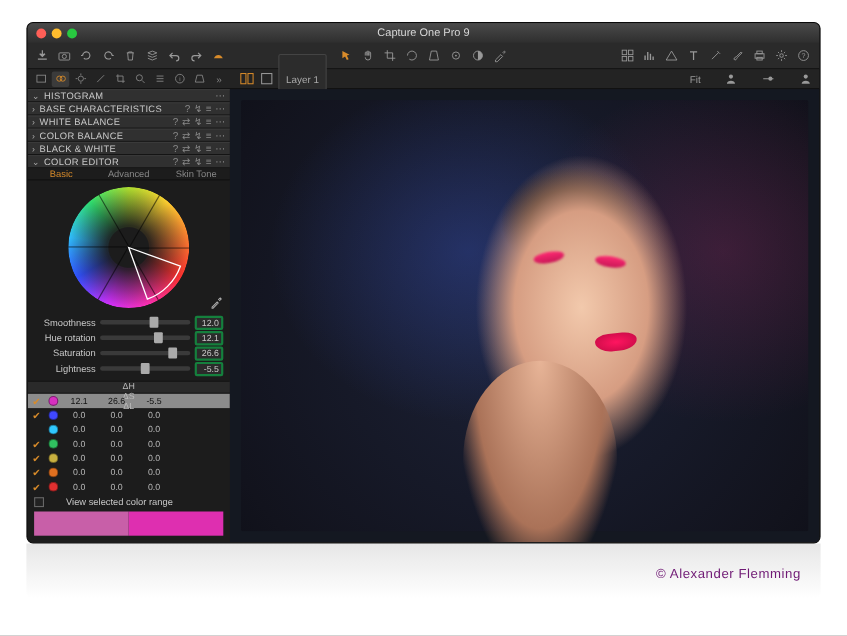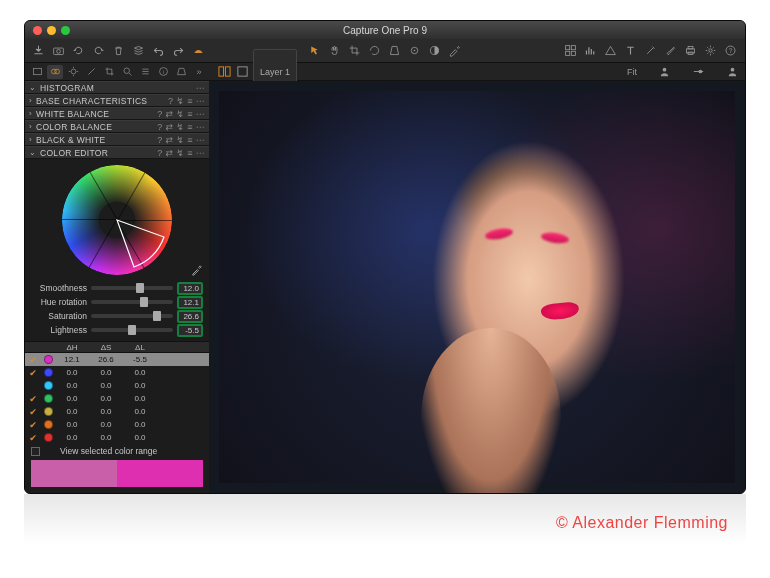--- a/index.html
+++ b/index.html
@@ -102,21 +102,21 @@
   .wheel-outline svg { width:100%; height:100%; }
   .pick-ic { position:absolute; right:6px; bottom:0; color:#aaa; }
   .sliders { padding: 4px 6px 4px 6px; }
   .srow { display:flex; align-items:center; height:14px; font-size:8.5px; gap:4px;}
   .srow .lbl { width:56px; color:#c8c8c8; text-align:right; white-space:nowrap;}
   .track { flex:1; height:4px; background:#3a3a3a; border-radius:2px; position:relative; }
   .thumb { position:absolute; top:-3px; width:8px; height:10px; background:#aaa; border-radius:1px; }
   .val { width:26px; text-align:right; color:#c8c8c8; background:#2b2b2b; border:2px solid #15803d; border-radius:2px; padding:0 2px; font-size:8px;}
   
   .ctable { font-size:8px; color:#bbb; }
-  .ctable .hdr { display:flex; background:#2a2a2a; height:12px; align-items:center; border-top:1px solid #111; border-bottom:1px solid #111;}
+  .ctable .hdr { display:flex; background:#2a2a2a; height:12px; align-items:center; border-top:1px solid #111; border-bottom:1px solid #111;flex-direction:column;}
   .ctable .hdr div {text-align:center;}
   .ctable .row { display:flex; height:13px; align-items:center; }
   .ctable .row.sel { background:#8c8c8c; color:#111; }
   .c-chk { width:16px; display:flex; align-items:center; justify-content:center; color:#d88b2a; font-size:9px;}
   .row.sel .c-chk { color:#d88b2a; }
   .c-sw { width:14px; display:flex; align-items:center; justify-content:center;}
   .sw { width:9px; height:9px; border-radius:50%; border:1px solid rgba(0,0,0,.4);}
   .c-n { width:34px; text-align:center;}
   .viewrange { display:flex; align-items:center; gap:20px; padding:2px 6px; font-size:8.5px; color:#c8c8c8;}
   .viewrange .cb { width:9px; height:9px; border:1px solid #666; background:#222;}
@@ -143,21 +143,21 @@
     background: radial-gradient(ellipse at 50% 0%, #e7b497, #aa7258 60%, rgba(0,0,0,0) 80%);
     transform:translateX(-40%); border-radius:50% 50% 40% 40%;}
   
   .reflection {
     width:722px; height:50px; margin-top:0;
     background: linear-gradient(rgba(120,120,120,.18), rgba(255,255,255,0));
     border-radius: 0 0 6px 6px;
   }
   .credit {
     width:722px; text-align:right; padding-right:18px;
-    font-size:16px; color:#ef4444; letter-spacing:.5px;
+    font-size:12px; color:#701a75; letter-spacing:.5px;
     font-family: "Helvetica Neue", Arial, sans-serif; font-weight:300;
     margin-top:-30px;
   }
 </style>
 </head>
 <body>
 
 <div class="app-window">
 
   <div class="titlebar">
@@ -467,20 +467,25 @@
           <span>COLOR EDITOR</span>
         <span class="tools">
             <span>?</span>
             <span>⇄</span>
             <span>↯</span>
             <span>≡</span>
             <span>⋯</span>
           </span>
       </div>
 
+      <div class="subtabs">
+        <div class="subtab active">Basic</div>
+        <div class="subtab">Advanced</div>
+        <div class="subtab">Skin Tone</div>
+      </div>
 
       <div class="wheel-wrap">
         <div class="wheel"></div>
         <div class="wheel-slices">
           <div class="line" style="transform:rotate(0deg)"></div>
           <div class="line" style="transform:rotate(60deg)"></div>
           <div class="line" style="transform:rotate(120deg)"></div>
           <div class="line" style="transform:rotate(180deg)"></div>
           <div class="line" style="transform:rotate(240deg)"></div>
           <div class="line" style="transform:rotate(300deg)"></div>

